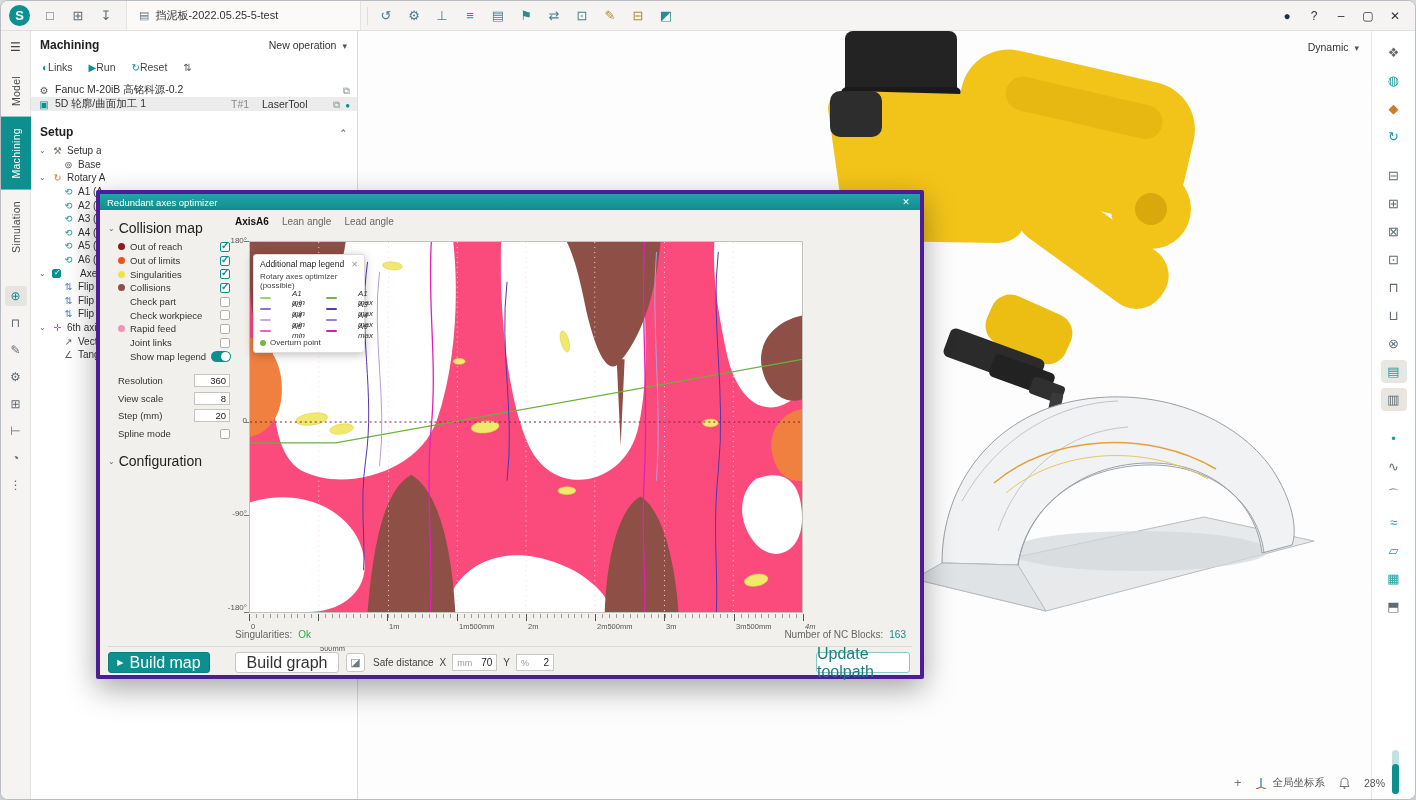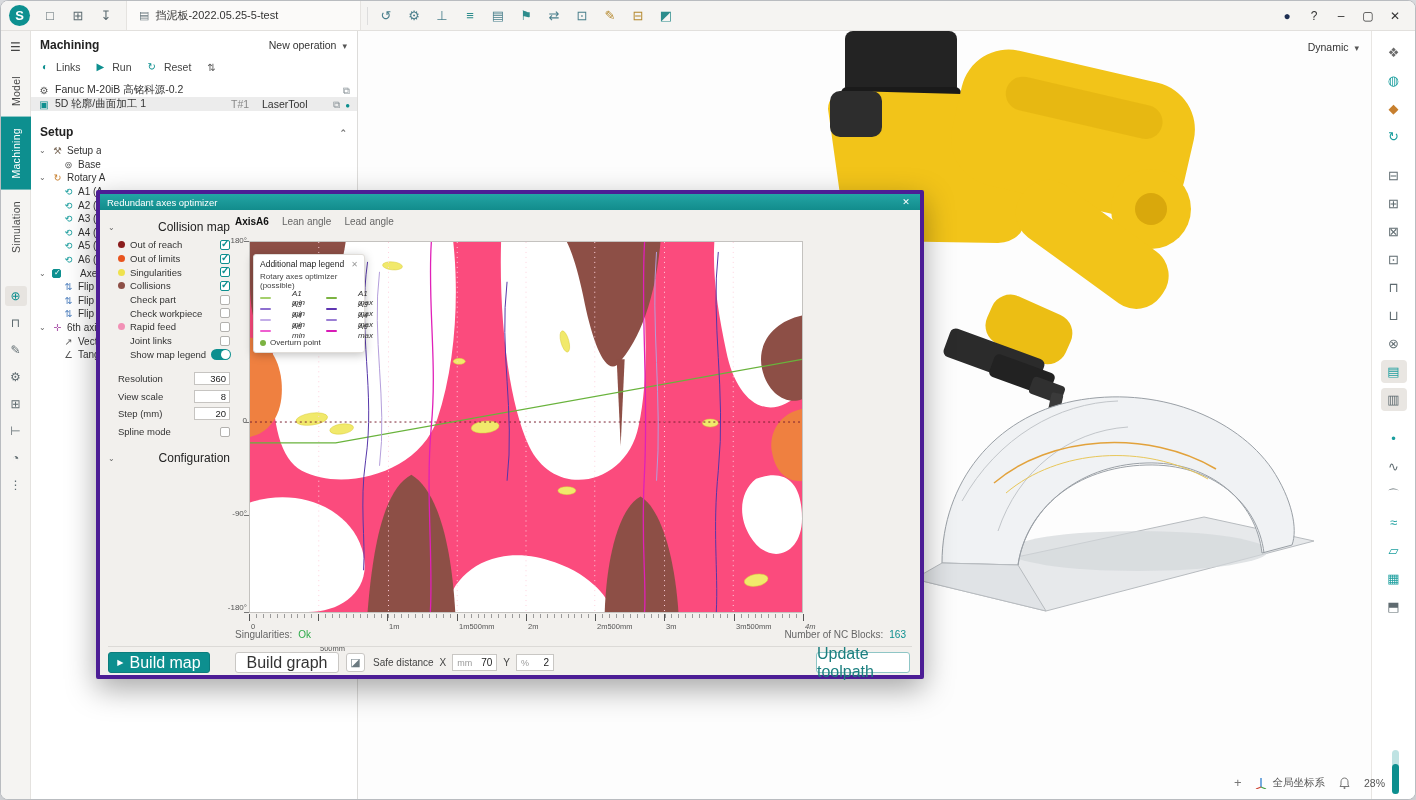--- a/index.html
+++ b/index.html
@@ -28,21 +28,21 @@
   .rail-ic{width:22px;height:20px;display:flex;align-items:center;justify-content:center;font-size:12px;border-radius:3px;}
   .rail-ic.on{background:#e7e4e0;}
 
   
   .left-panel{position:absolute;top:30px;left:30px;width:327px;bottom:0;background:#fff;border-right:1px solid #dddcda;z-index:9;}
   .panel-head{display:flex;align-items:center;padding:7px 10px 4px 9px;}
   .panel-title{font-weight:bold;font-size:12px;color:#222;}
   .new-op{margin-left:auto;font-size:10.5px;color:#333;display:flex;align-items:center;gap:6px;}
   .i-caret::before{content:"▾";font-size:9px;color:#555;}
   .op-toolbar{display:flex;align-items:center;gap:16px;padding:5px 10px 8px 11px;font-size:10.5px;color:#444;}
-  .op-btn{display:flex;align-items:flex-start;gap:8px;}
+  .op-btn{display:flex;align-items:center;gap:0;}
   .op-btn .ic{color:#0d8f8f;font-size:10px;}
   .i-links::before{content:"◐";}
   .i-play::before{content:"▶";}
   .i-reset::before{content:"↻";}
   .i-sort::before{content:"⇅";color:#555;}
   .mtree{font-size:10.5px;color:#333;margin-top:2px;}
   .mrow{display:flex;align-items:center;height:14px;padding:0 7px;gap:5px;white-space:nowrap;}
   .mrow.sel{background:#ececec;}
   .mrow .tico{font-size:10px;width:12px;text-align:center;}
   .mrow .sp{flex:1;}
@@ -79,21 +79,21 @@
   .coord{display:flex;align-items:center;gap:5px;}
   .zslider{position:absolute;right:16px;bottom:5px;width:7px;height:44px;background:#bfe3e3;border-radius:4px;z-index:22;}
   .zslider .fill{position:absolute;bottom:0;left:0;width:100%;height:30px;background:#0d8f8f;border-radius:4px;}
 
   
   .dialog{position:absolute;left:95px;top:189px;width:828px;height:489px;background:#f2f0ed;border:4px solid #4c1d95;border-radius:2px;box-shadow:0 10px 30px rgba(0,0,0,.35);z-index:50;}
   .dlg-title{height:16px;background:linear-gradient(#23a5a5,#128c8c);color:#fff;font-size:9.5px;display:flex;align-items:center;padding:0 7px;}
   .dlg-close{margin-left:auto;width:14px;text-align:center;font-size:9px;}
   .dlg-close::before{content:"✕";}
   .dlg-left{position:absolute;left:8px;top:24px;width:122px;font-size:9.5px;color:#333;}
-  .sec{display:flex;align-items:center;gap:4px;font-size:12px;color:#222;margin:2px 0 4px;justify-content:space-between;}
+  .sec{display:flex;align-items:center;gap:4px;font-size:14px;color:#222;margin:2px 0 4px;}
   .sec .chev{font-size:8px;color:#666;}
   .sec .chev::before{content:"⌄";}
   .drow{display:flex;align-items:center;height:13.7px;gap:5px;padding-left:10px;}
   .dot{width:7px;height:7px;border-radius:50%;flex:none;}
   .drow .lbl{flex:1;white-space:nowrap;}
   .cbx{width:10px;height:10px;border:1px solid #b3b1ae;background:#fff;border-radius:2px;position:relative;flex:none;}
   .cbx.on{border-color:#0d8f8f;}
   .cbx.on::after{content:"✓";position:absolute;top:-3px;left:0;font-size:10px;color:#0d8f8f;font-weight:bold;}
   .toggle{width:20px;height:11px;border-radius:6px;background:#c9c7c4;position:relative;flex:none;}
   .toggle.on{background:#0d8f8f;}

